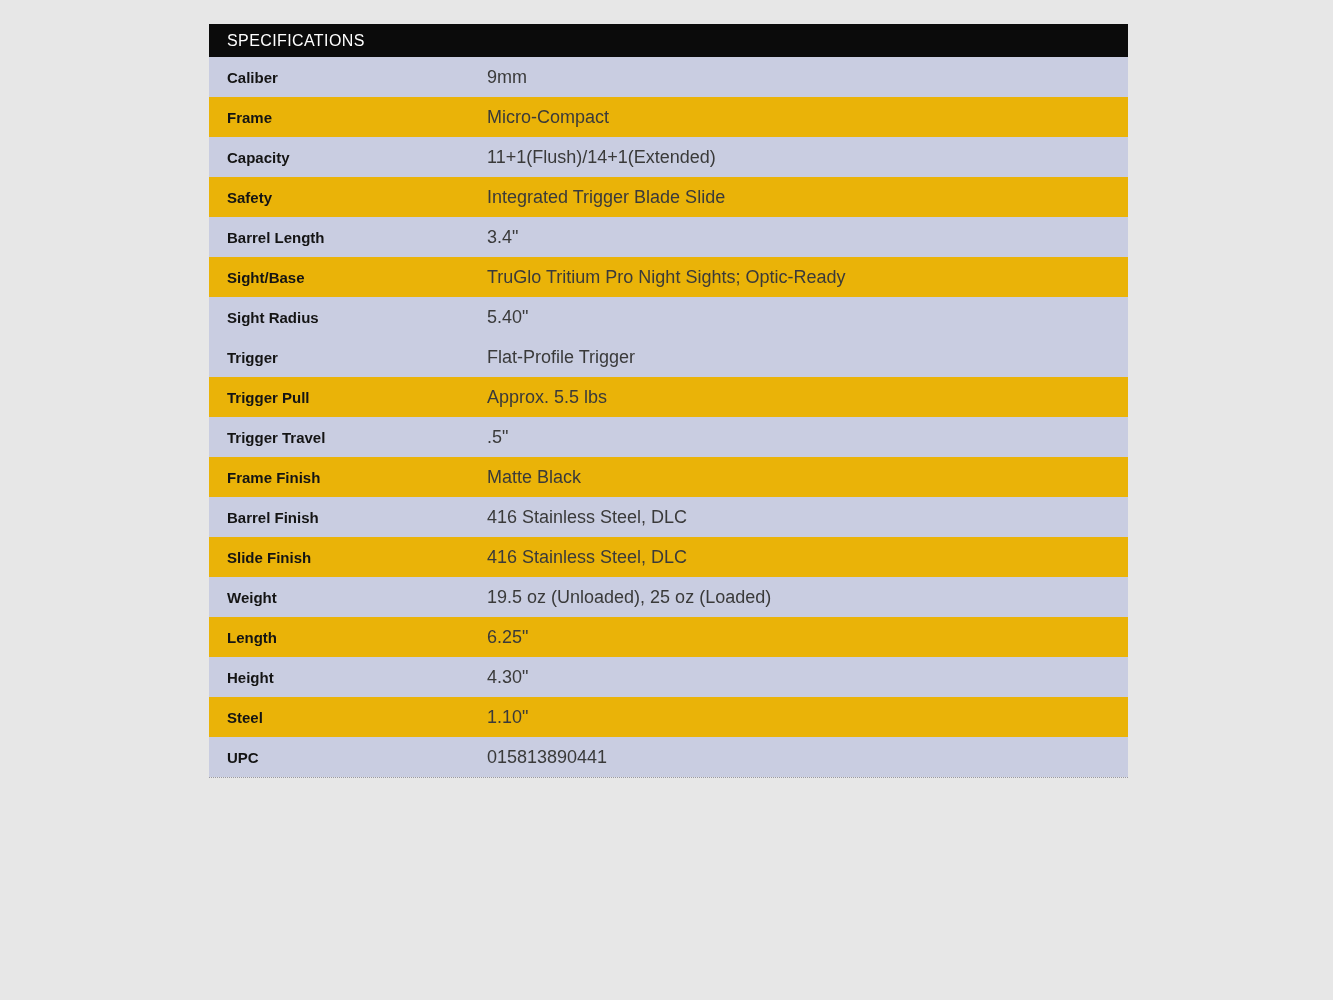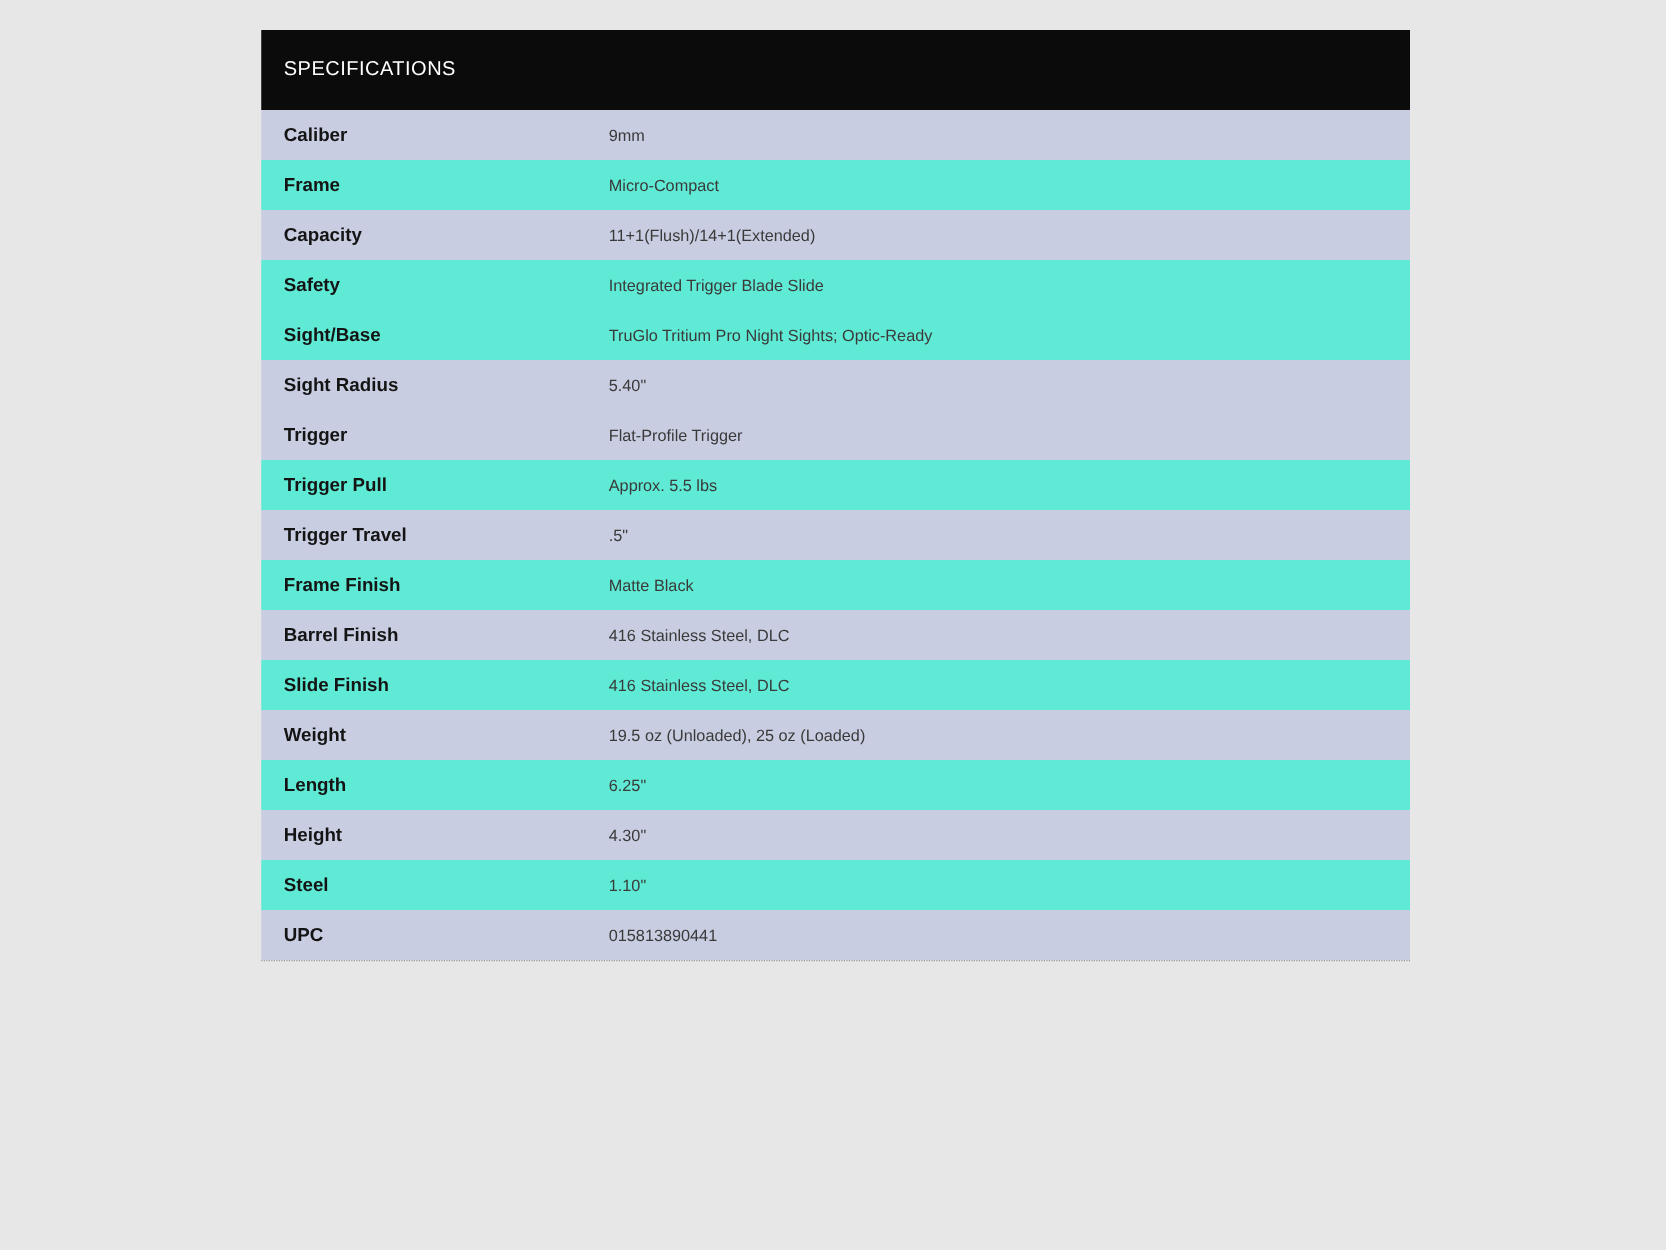--- a/index.html
+++ b/index.html
@@ -11,48 +11,48 @@
     overflow: hidden;
   }
   .spec-table {
     position: absolute;
     left: 209px;
     top: 24px;
     width: 919px;
     border-bottom: 1px dotted #9a9aa2;
   }
   .spec-header {
-    height: 64px;
+    height: 33px;
     background: #0b0b0b;
     color: #ffffff;
     display: flex;
     align-items: center;
     padding-left: 18px;
     font-size: 16px;
     letter-spacing: 0.4px;
     font-weight: 400;
   }
   .spec-row {
     display: flex;
     align-items: center;
     height: 40px;
   }
   .spec-row.alt  { background: #c9cde1; }
-  .spec-row.plain{ background: #5eead4; }
+  .spec-row.plain{ background: #eab308; }
   .spec-label {
     width: 278px;
     padding-left: 18px;
     font-weight: bold;
     color: #141414;
     font-size: 15px;
     flex-shrink: 0;
   }
   .spec-value {
     color: #3a3a3a;
-    font-size: 13px;
+    font-size: 18px;
     padding-right: 12px;
   }
 </style>
 </head>
 <body>
 
 <div class="spec-table">
   <div class="spec-header">
     <span>SPECIFICATIONS</span>
   </div>
@@ -65,20 +65,24 @@
     <div class="spec-label">Frame</div>
     <div class="spec-value">Micro-Compact</div>
   </div>
   <div class="spec-row alt">
     <div class="spec-label">Capacity</div>
     <div class="spec-value">11+1(Flush)/14+1(Extended)</div>
   </div>
   <div class="spec-row plain">
     <div class="spec-label">Safety</div>
     <div class="spec-value">Integrated Trigger Blade Slide</div>
+  </div>
+  <div class="spec-row alt">
+    <div class="spec-label">Barrel Length</div>
+    <div class="spec-value">3.4"</div>
   </div>
   <div class="spec-row plain">
     <div class="spec-label">Sight/Base</div>
     <div class="spec-value">TruGlo Tritium Pro Night Sights; Optic-Ready</div>
   </div>
   <div class="spec-row alt">
     <div class="spec-label">Sight Radius</div>
     <div class="spec-value">5.40"</div>
   </div>
   <div class="spec-row alt">

